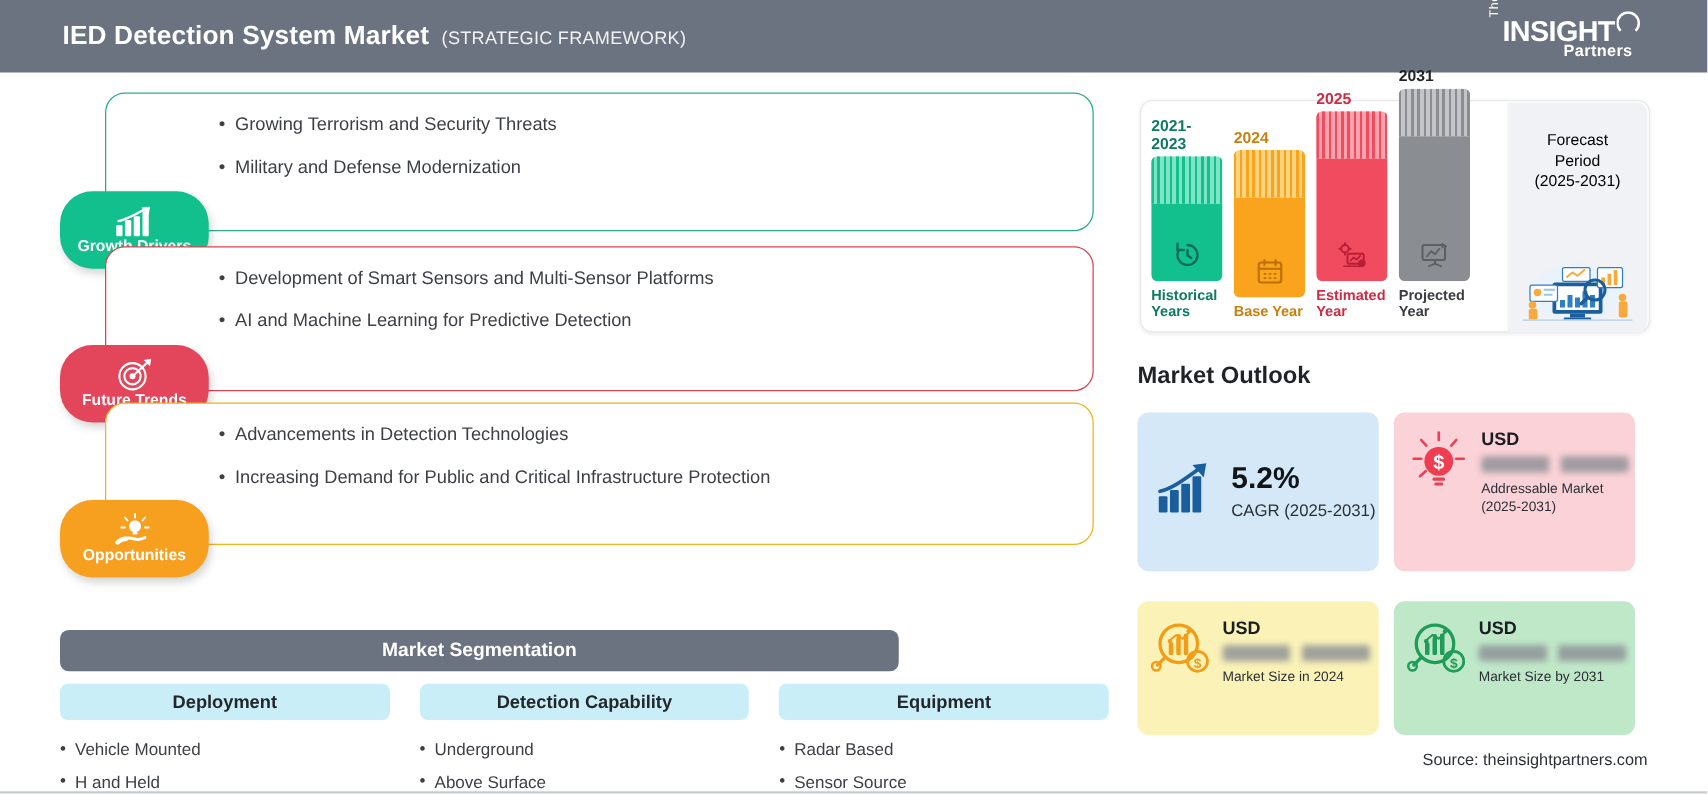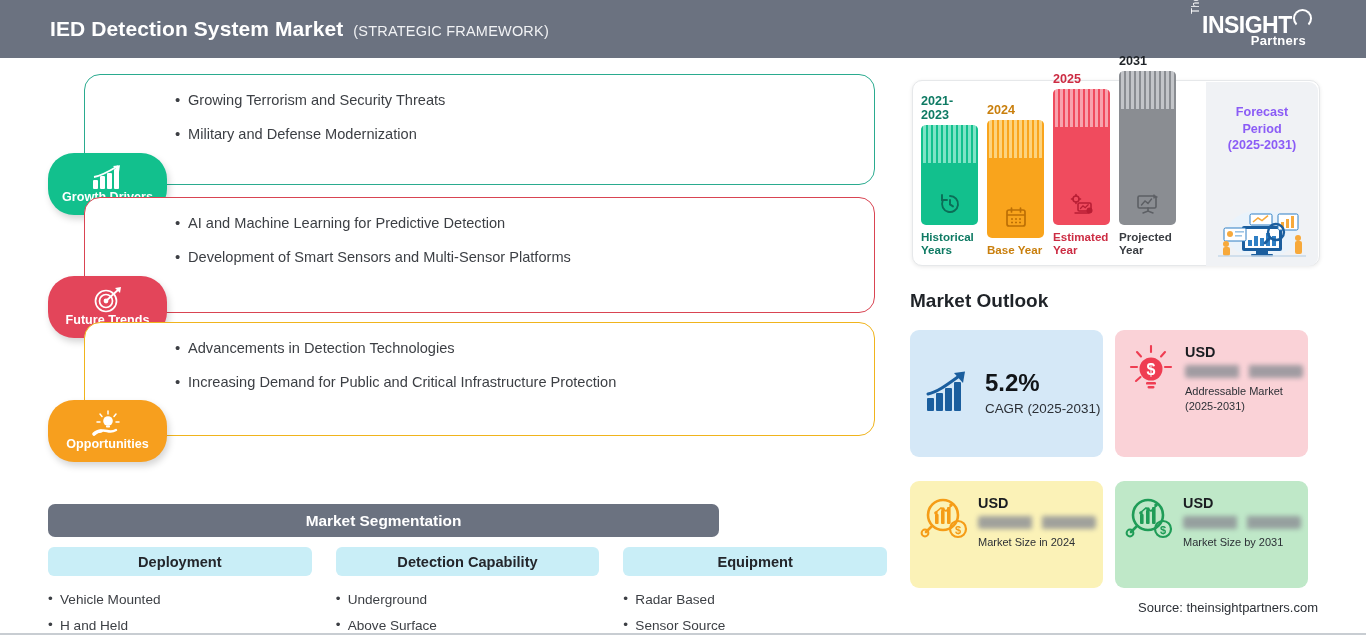--- a/index.html
+++ b/index.html
@@ -79,21 +79,21 @@
   .bar-shape { position:relative; width:57px; border-radius:5px; overflow:hidden; }
   .bar-stripes { height:38px; position:relative; }
   .bar-solid { position:relative; }
   .bar-icon { position:absolute; left:0; right:0; bottom:9px; display:flex; justify-content:center; }
   .bar-cap { font-size:11.6px; font-weight:bold; line-height:1.18; margin-top:5px; }
 
   .fp-panel {
     position:absolute; right:1px; top:1px; width:112px; height:184px;
     background:#f0f2f5; border-radius:0 9px 9px 0; text-align:center;
   }
-  .fp-title { margin-top:22px; font-size:12.6px; font-weight:bold; color:#8b5cf6; line-height:1.32; }
+  .fp-title { margin-top:22px; font-size:12.6px; font-weight:normal; color:#000000; line-height:1.32; }
   .fp-art { position:absolute; left:4px; bottom:6px; width:104px; height:60px; }
 
   .outlook-title { position:absolute; left:10px; top:232px; font-size:19px; font-weight:bold; color:#1f2328; }
 
   .card { position:absolute; border-radius:9px; }
   .card-cagr  { left:10px;  top:272px; width:193px; height:127px; background:#d5e8f7; }
   .card-tam   { left:215px; top:272px; width:193px; height:127px; background:#fad2d7; }
   .card-2024  { left:10px;  top:423px; width:193px; height:107px; background:#fbf2b7; }
   .card-2031  { left:215px; top:423px; width:193px; height:107px; background:#bfe8c8; }
 
@@ -148,22 +148,22 @@
           <rect x="23" y="4" width="5" height="20" fill="#fff" rx="1"></rect>
           <path d="M3 12 C10 11, 17 7, 27 1" stroke="#fff" stroke-width="1.8" fill="none"></path>
           <path d="M22 1 L29 0.3 L28 7 Z" fill="#fff"></path>
         </svg>
       </span>
       <span class="badge-label">Growth Drivers</span>
     </div>
 
     <div class="row red">
       <div class="row-body">
+        <div class="bullet">Development of Smart Sensors and Multi-Sensor Platforms</div>
         <div class="bullet">AI and Machine Learning for Predictive Detection</div>
-        <div class="bullet">Development of Smart Sensors and Multi-Sensor Platforms</div>
       </div>
     </div>
     <div class="badge red">
       <span class="badge-icon">
         <svg width="30" height="26" viewBox="0 0 30 26">
           <circle cx="13" cy="14" r="10.5" fill="none" stroke="#fff" stroke-width="1.7"></circle>
           <circle cx="13" cy="14" r="6.5" fill="none" stroke="#fff" stroke-width="1.7"></circle>
           <circle cx="13" cy="14" r="2.4" fill="#fff"></circle>
           <path d="M13 14 L26 2" stroke="#fff" stroke-width="1.8"></path>
           <path d="M22 1 L28 0 L27 6 Z" fill="#fff"></path>

